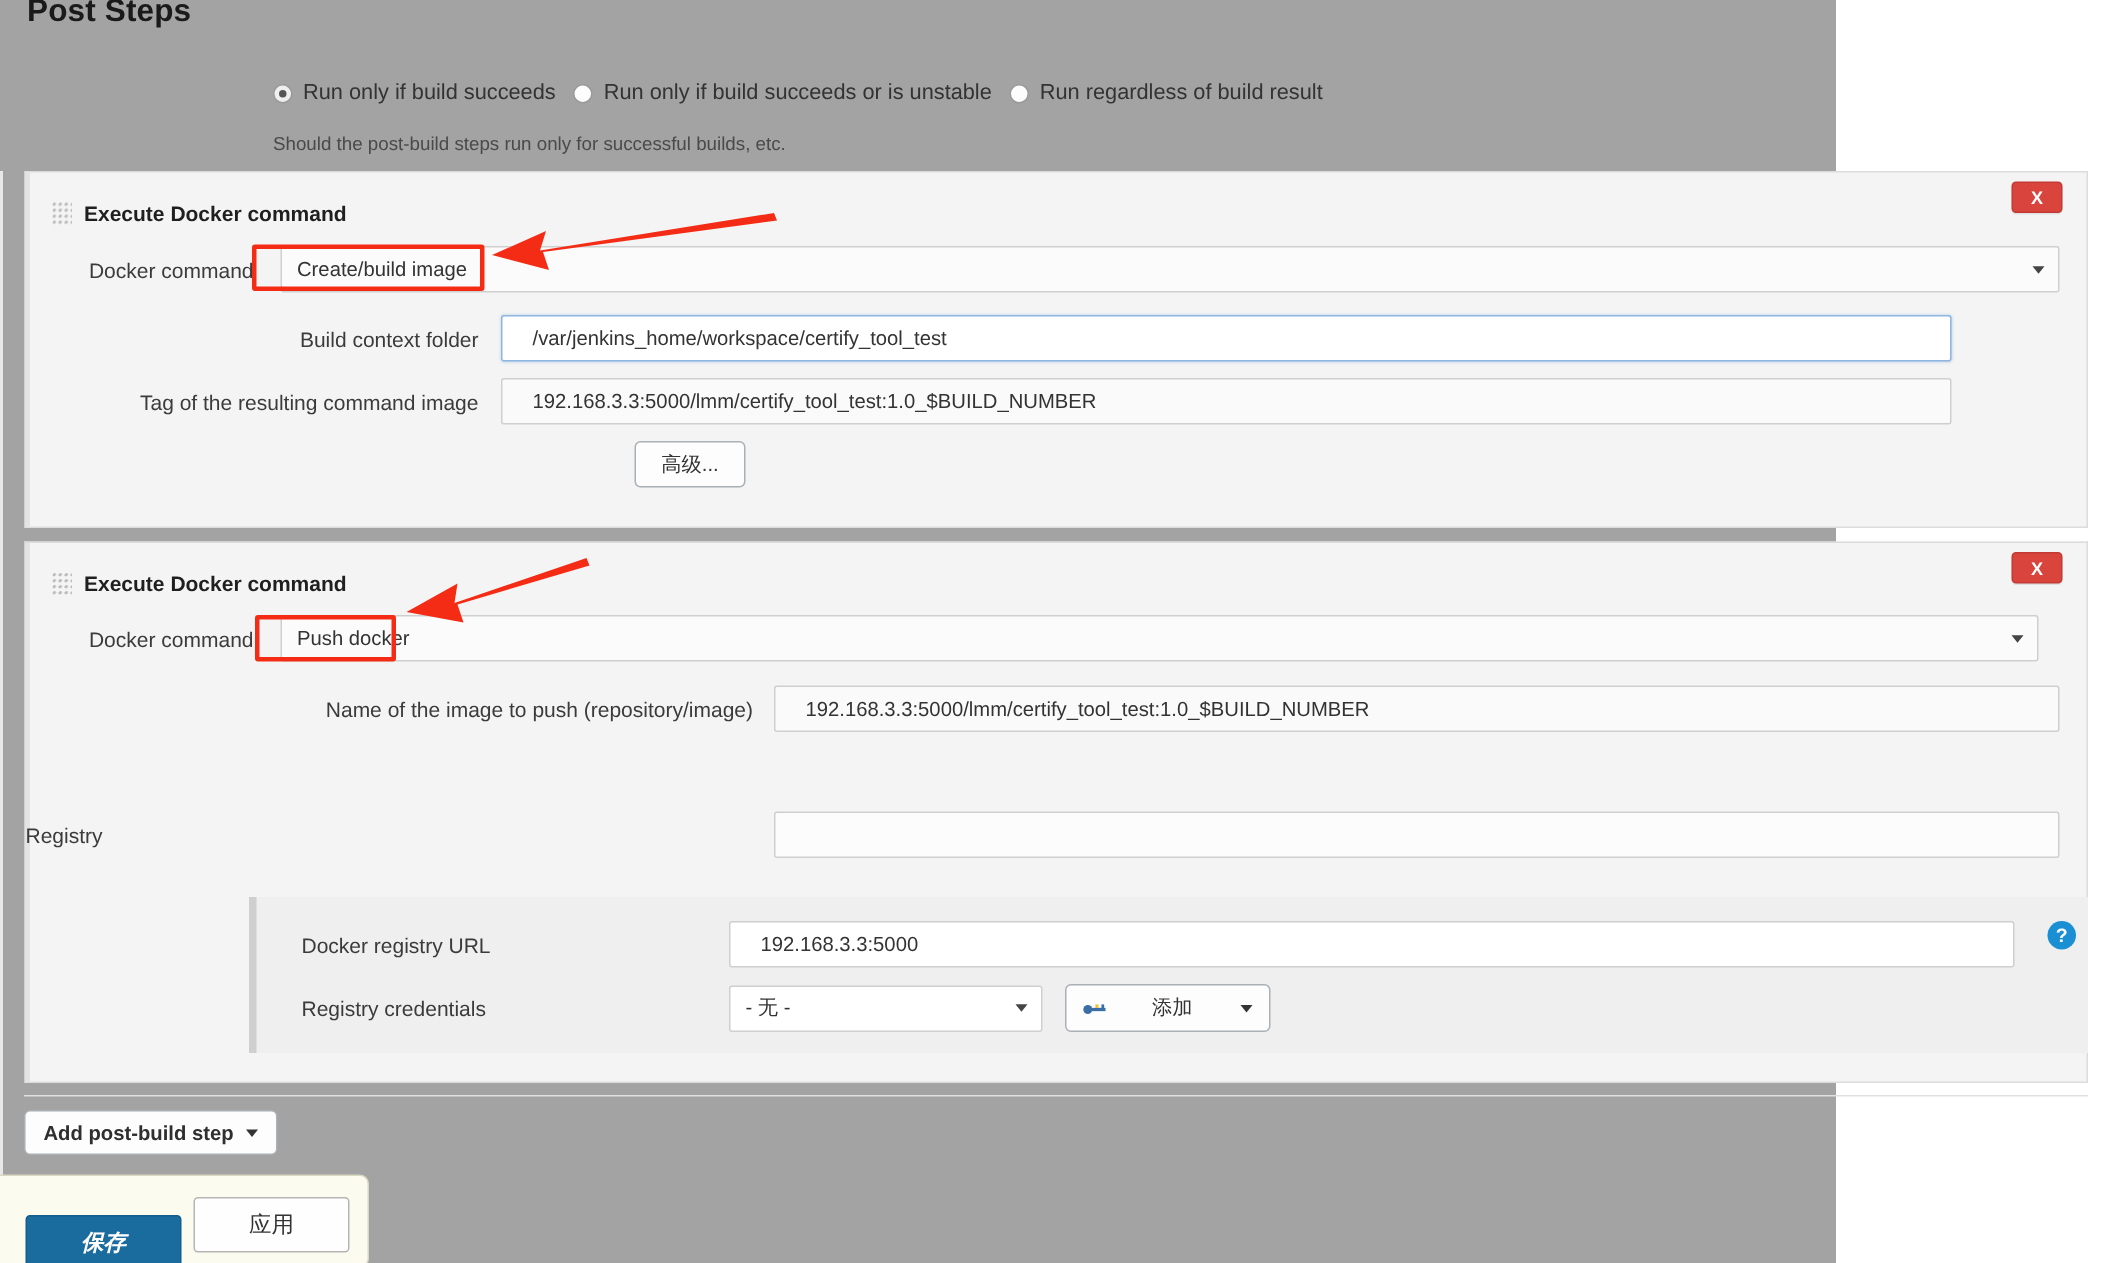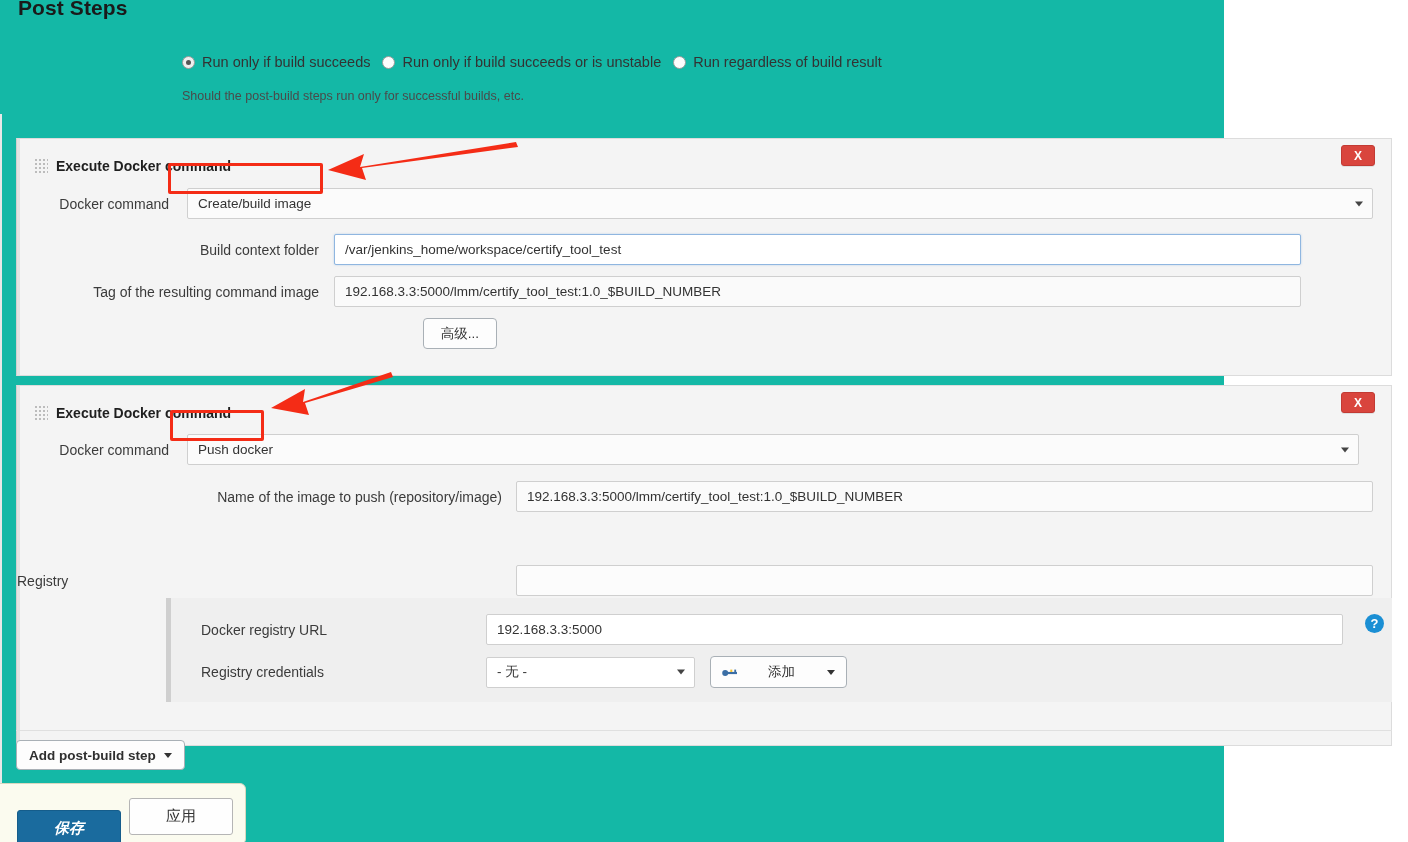--- a/index.html
+++ b/index.html
@@ -4,21 +4,21 @@
 <style>
   * { box-sizing: border-box; }
   html, body {
     margin: 0; padding: 0;
     width: 1408px; height: 842px;
     background: #ffffff;
     font-family: "Liberation Sans", sans-serif;
     color: #333333;
     overflow: hidden;
   }
-  #page { position: relative; width: 1224px; height: 842px; background: #14b8a6; }
+  #page { position: relative; width: 1224px; height: 842px; background: #a3a3a3; }
 
   
   .page-title {
     position: absolute; left: 18px; top: -4px;
     font-size: 21px; font-weight: bold; color: #1a1a1a;
     letter-spacing: .1px;
   }
 
   
   .radio-row {
@@ -44,21 +44,20 @@
     position: absolute; left: 182px; top: 89px;
     font-size: 12.5px; color: #4a4a4a;
   }
 
   
   .block {
     position: absolute; left: 16px; width: 1376px;
     background: #f4f4f4;
     border: 1px solid #dcdcdc;
     border-left: 1px solid #d0d0d0;
-    margin-top: 24px;
   }
   .block-rail {
     position: absolute; left: 0; top: 0; bottom: 0; width: 3px;
     background: #e3e3e3;
   }
   #block1 { top: 114px; height: 238px; }
   #block2 { top: 361px; height: 361px; }
 
   .block-header {
     position: absolute; left: 18px; top: 19px;
@@ -85,21 +84,21 @@
   }
 
   
   .row { position: absolute; display: flex; align-items: center; }
   .lbl { font-size: 14px; color: #3b3b3b; text-align: right; }
 
   .field {
     height: 31px; background: #fafafa;
     border: 1px solid #cfcfcf; border-radius: 2px;
     font-size: 13.5px; color: #333;
-    display: flex; align-items: center; padding: 0 10px;
+    display: flex; align-items: center; padding: 0 20px;
     white-space: nowrap; overflow: hidden;
   }
   .field.focus { border-color: #8fb6e0; background: #fff; box-shadow: 0 0 2px rgba(120,170,220,.5); }
   .field.empty { background: #fcfcfc; }
 
   .select {
     height: 31px; background: #fbfbfb;
     border: 1px solid #cfcfcf; border-radius: 2px;
     font-size: 13.5px; color: #333;
     display: flex; align-items: center; padding: 0 10px;

